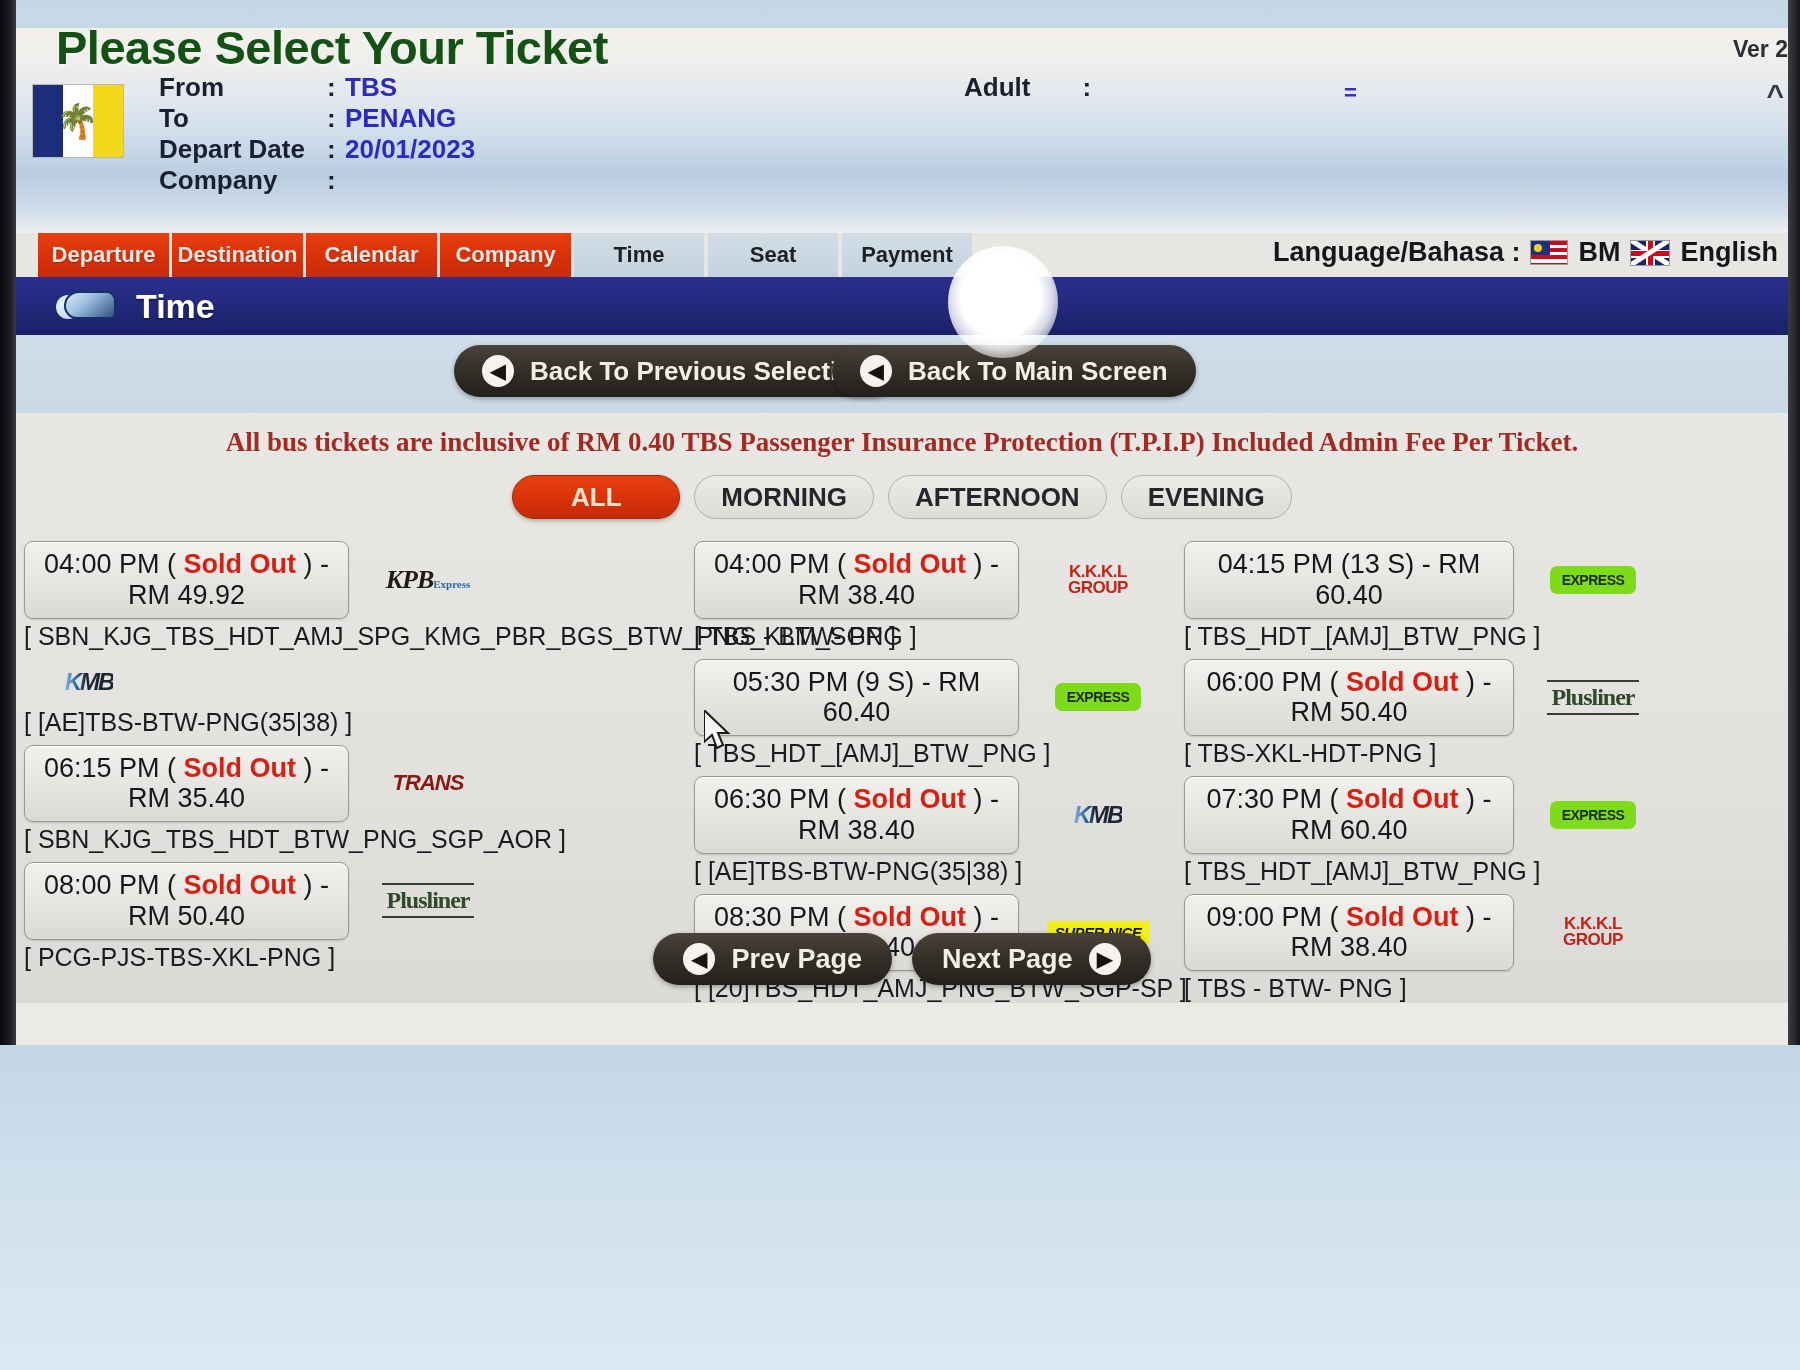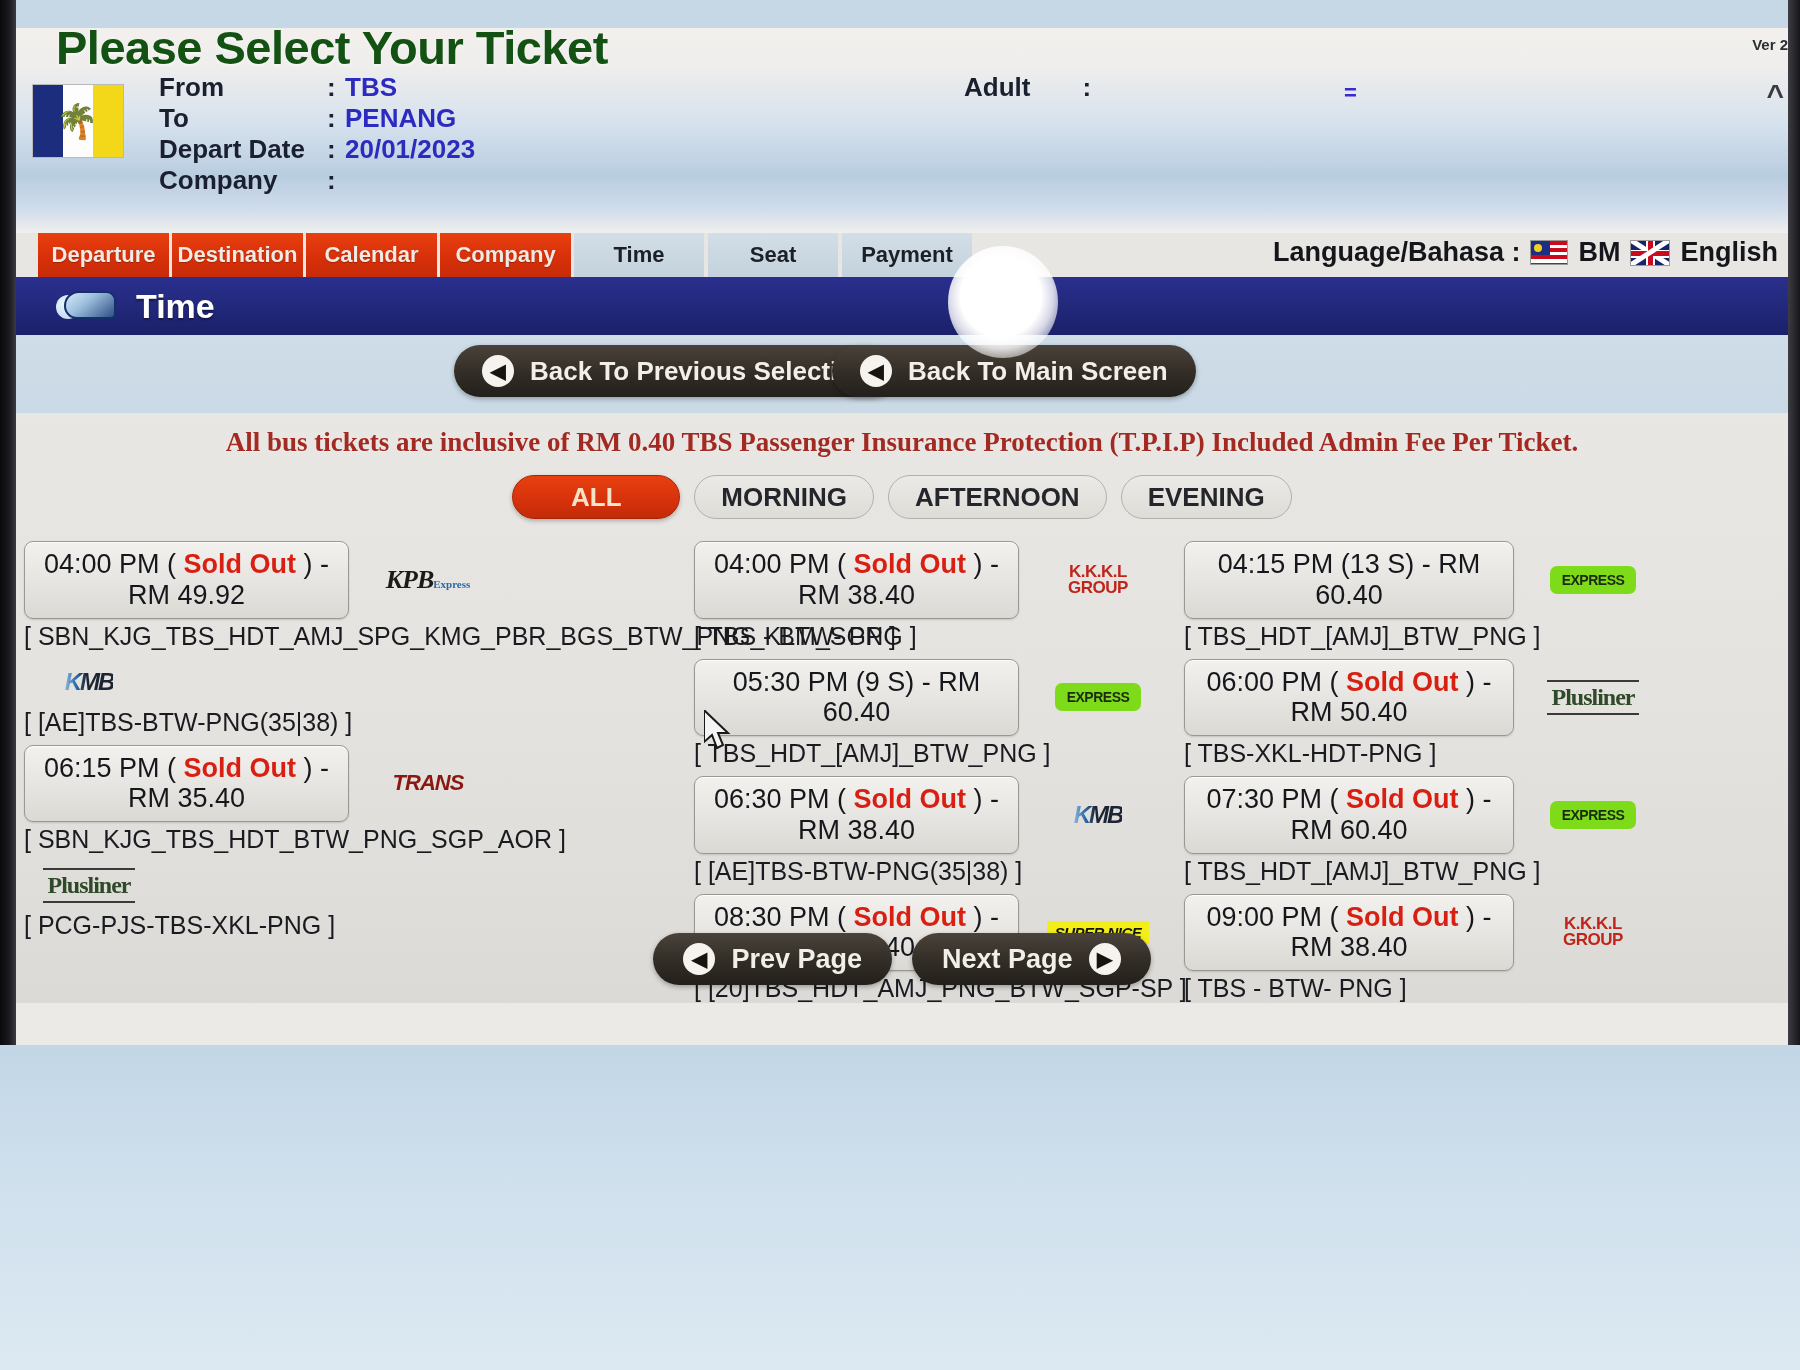--- a/index.html
+++ b/index.html
@@ -37,21 +37,21 @@
     background: linear-gradient(180deg,#f3f0ec 0%, #efeeec 18%, #d7e2ee 46%, #b9cde0 72%, #cfdceb 88%, #efefee 100%);
   }
   .page-title {
     position: absolute; left: 42px; top: -8px;
     font-size: 47px; font-weight: bold; color: #145214;
     letter-spacing: -0.5px;
     text-shadow: 0 2px 3px rgba(255,255,255,0.55);
   }
   .ver-label {
     position: absolute; right: 2px; top: 8px;
-    font-size: 15px; font-weight: bold; color: #2d2d33;
+    font-size: 23px; font-weight: bold; color: #2d2d33;
     white-space: nowrap;
   }
   .flag-penang {
     position: absolute; left: 18px; top: 56px;
     width: 92px; height: 74px;
     display: flex; border: 1px solid #b9b9b9;
   }
   .flag-penang .fp-blue { width: 33%; background: #1d2d7d; }
   .flag-penang .fp-white { width: 34%; background: #fdfdfd; position: relative; }
   .flag-penang .fp-yellow { width: 33%; background: #f3d81a; }
@@ -449,20 +449,26 @@
               </div>
               <div class="logo-box">
                 <span class="logo-txt lg-trans">TRANS</span>
               </div>
             </div>
             <div class="trip-route">[ SBN_KJG_TBS_HDT_BTW_PNG_SGP_AOR ]</div>
           </div>
 
           <div class="trip-item">
             <div class="trip-main">
+              <div class="trip-btn">
+                <span><span>08:00 PM</span>
+                ( <span class="sold">Sold Out</span> ) -
+                <span>RM</span>
+                <span>50.40</span></span>
+              </div>
               <div class="logo-box">
                 <span class="logo-txt lg-plus">Plusliner</span>
               </div>
             </div>
             <div class="trip-route">[ PCG-PJS-TBS-XKL-PNG ]</div>
           </div>
         </div>
 
         <div class="trip-col col2">
           <div class="trip-item">

